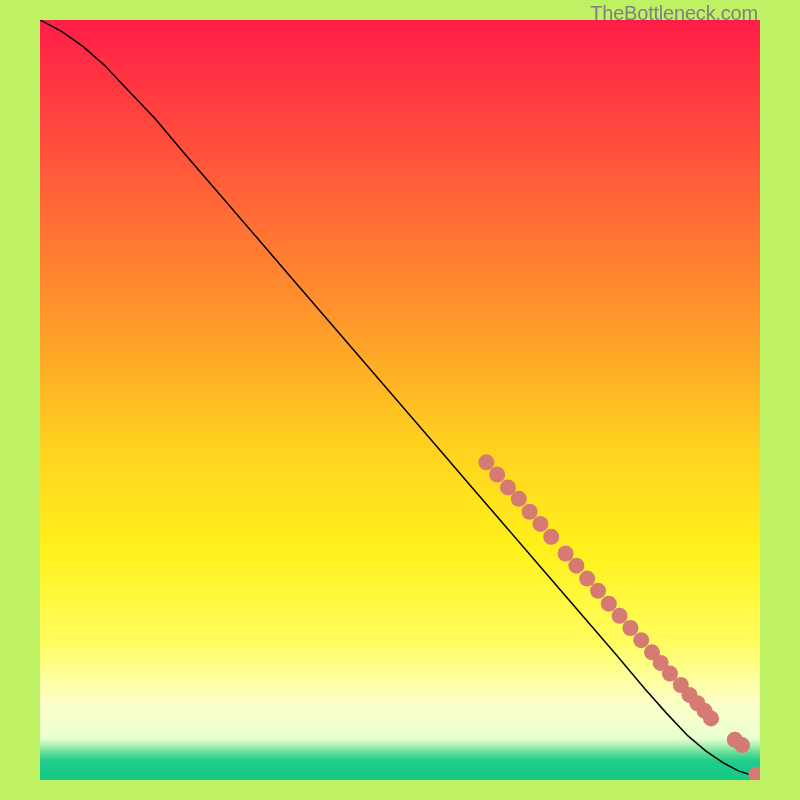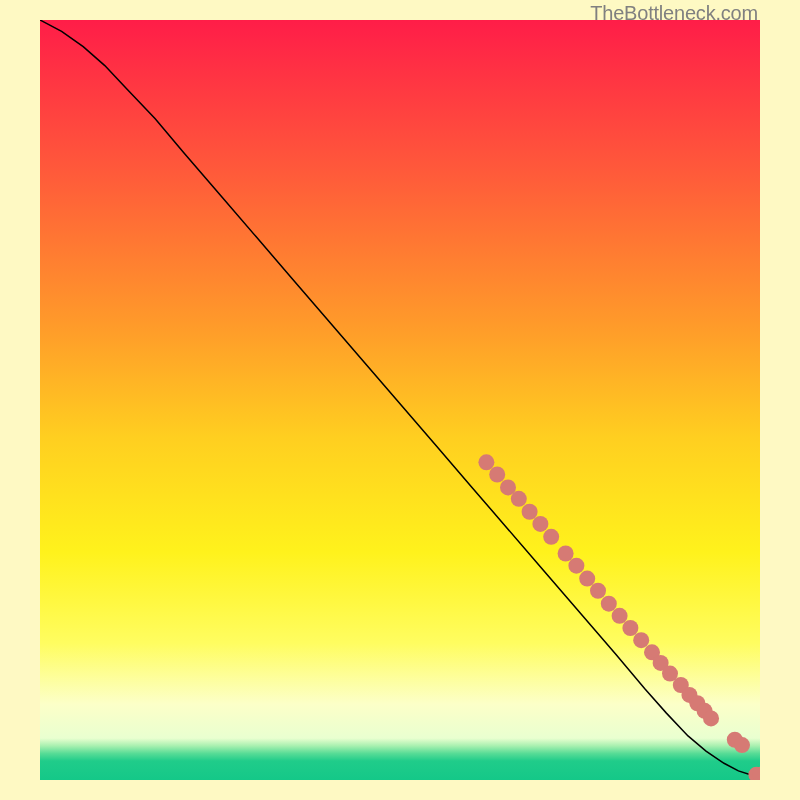--- a/index.html
+++ b/index.html
@@ -8,21 +8,21 @@
     width: 800px;
     height: 800px;
     background: #000;
     overflow: hidden;
     font-family: Arial, Helvetica, sans-serif;
   }
   .frame {
     position: relative;
     width: 800px;
     height: 800px;
-    background: #fef9c3;
+    background: #bef264;
   }
   .plot {
     position: absolute;
     left: 40px;
     top: 20px;
     width: 720px;
     height: 760px;
   }
   .attribution {
     position: absolute;

